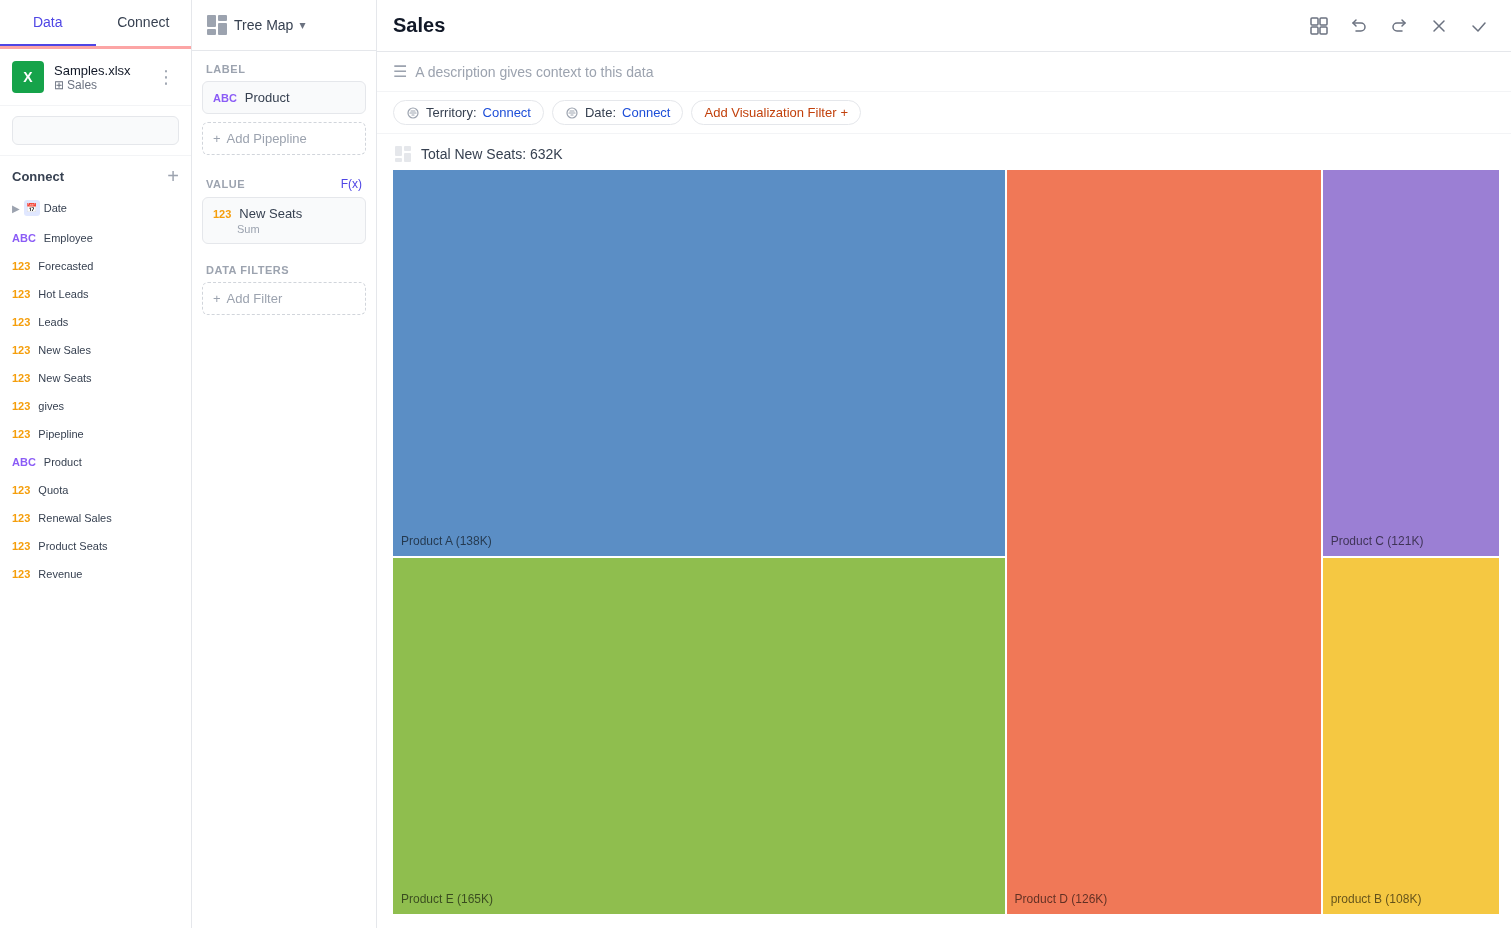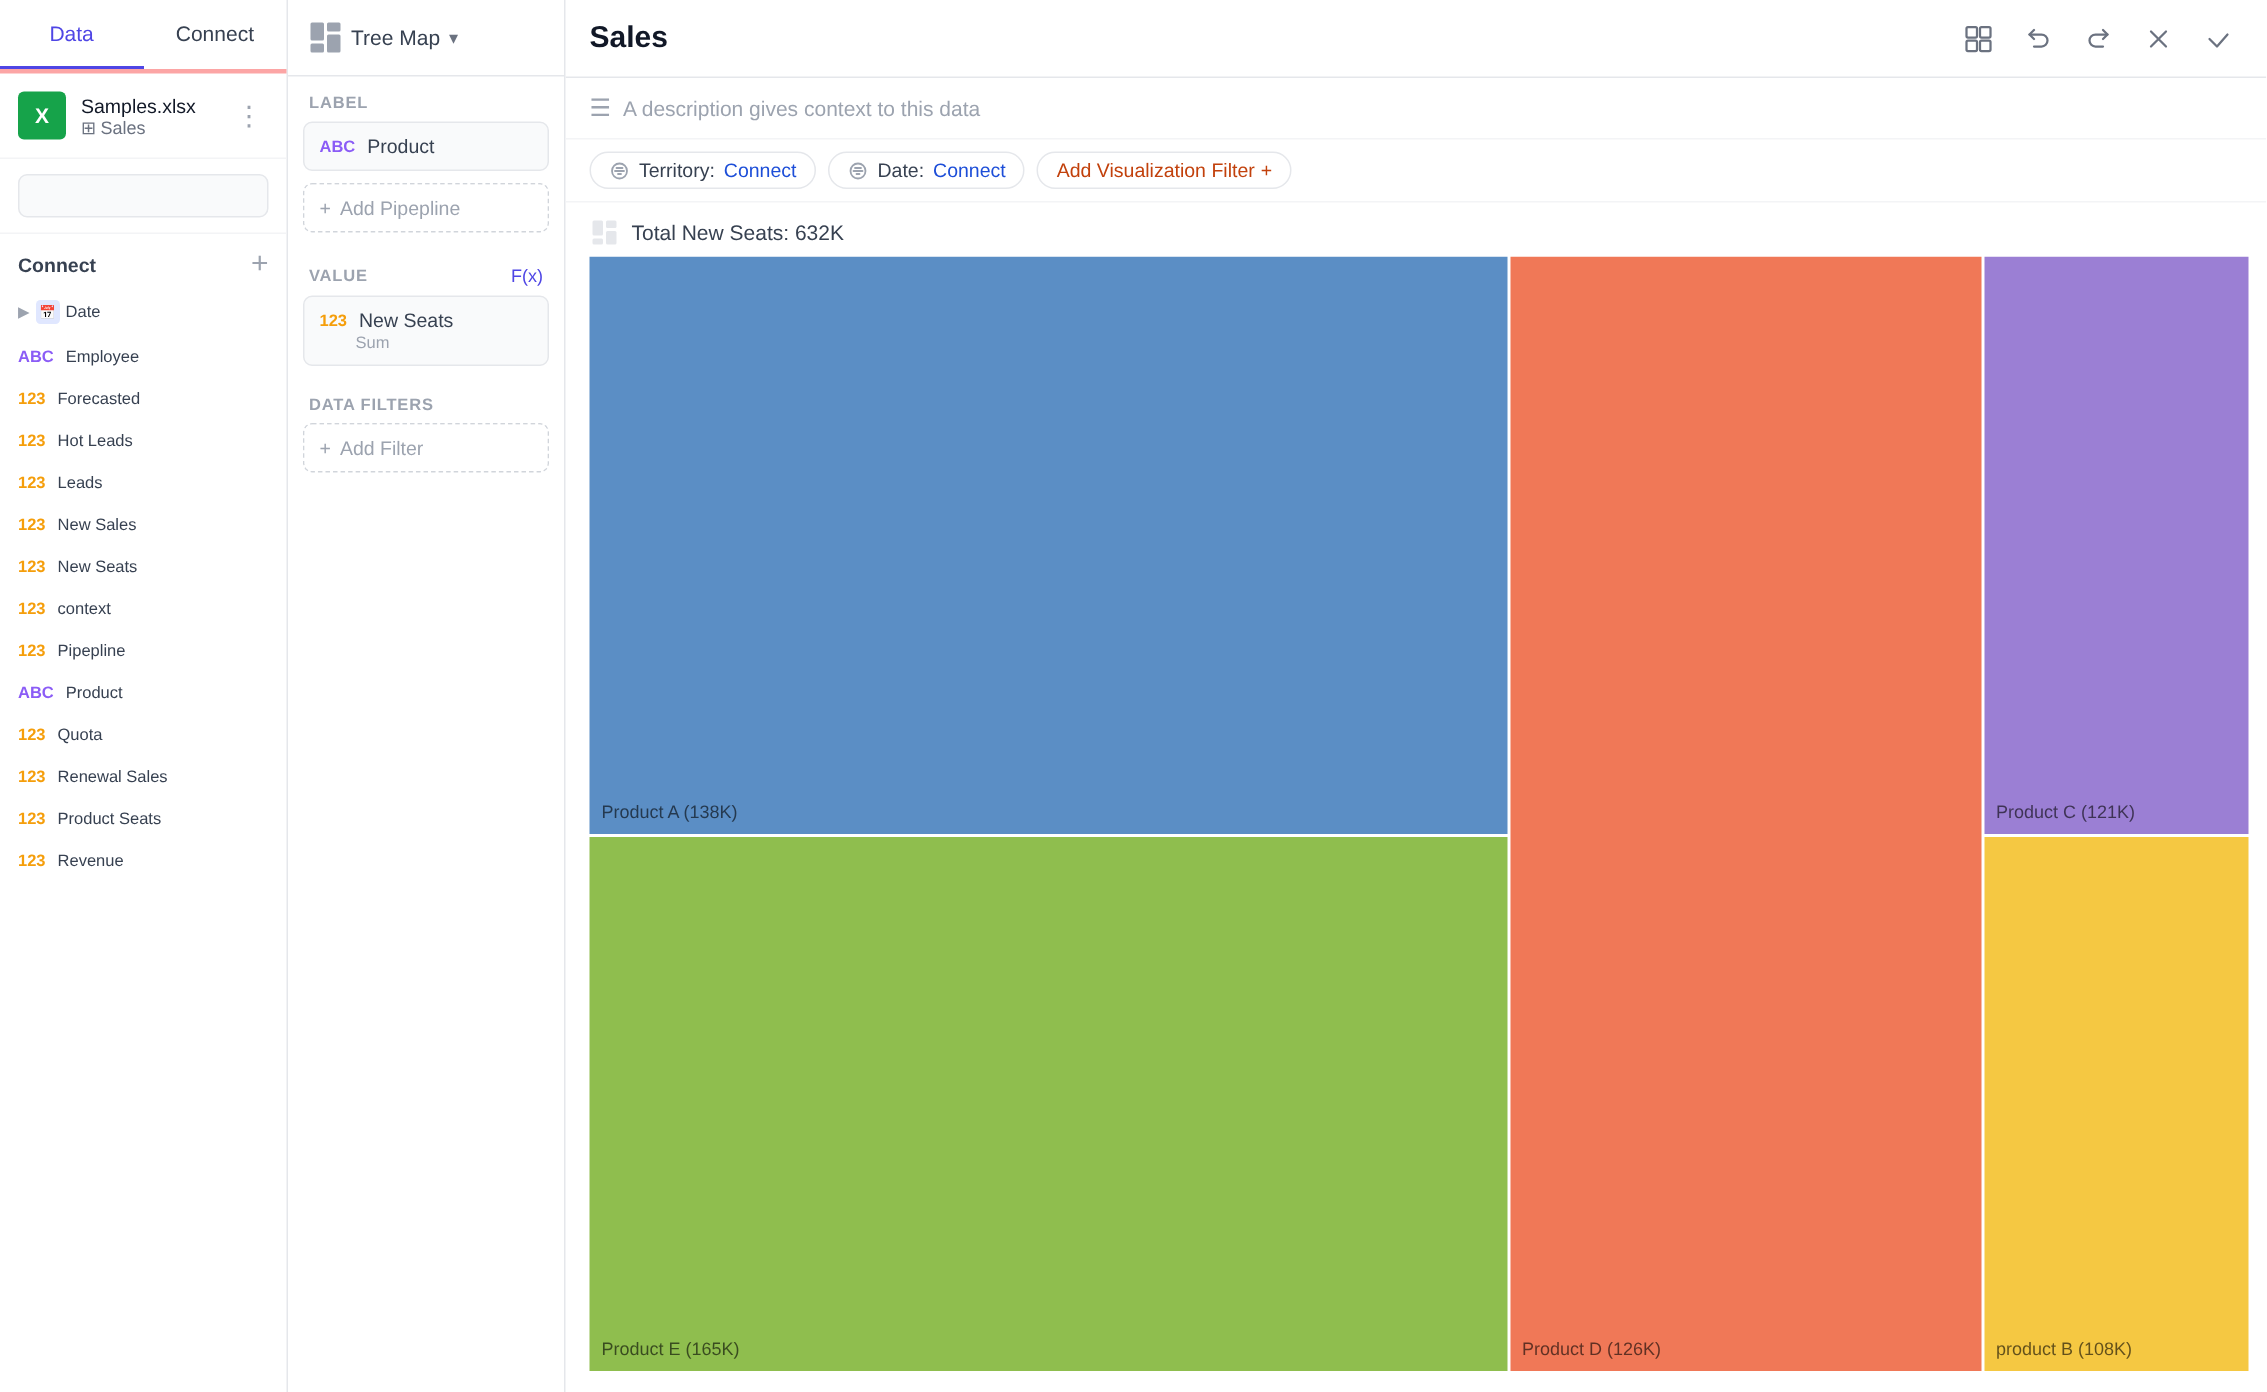--- a/index.html
+++ b/index.html
@@ -149,21 +149,21 @@
     <div class="field-item">
       <span class="field-type num">123</span>
       <span class="field-name-text">New Sales</span>
     </div>
     <div class="field-item">
       <span class="field-type num">123</span>
       <span class="field-name-text">New Seats</span>
     </div>
     <div class="field-item">
       <span class="field-type num">123</span>
-      <span class="field-name-text">context</span>
+      <span class="field-name-text">gives</span>
     </div>
     <div class="field-item">
       <span class="field-type num">123</span>
       <span class="field-name-text">Pipepline</span>
     </div>
     <div class="field-item">
       <span class="field-type str">ABC</span>
       <span class="field-name-text">Product</span>
     </div>
     <div class="field-item">

